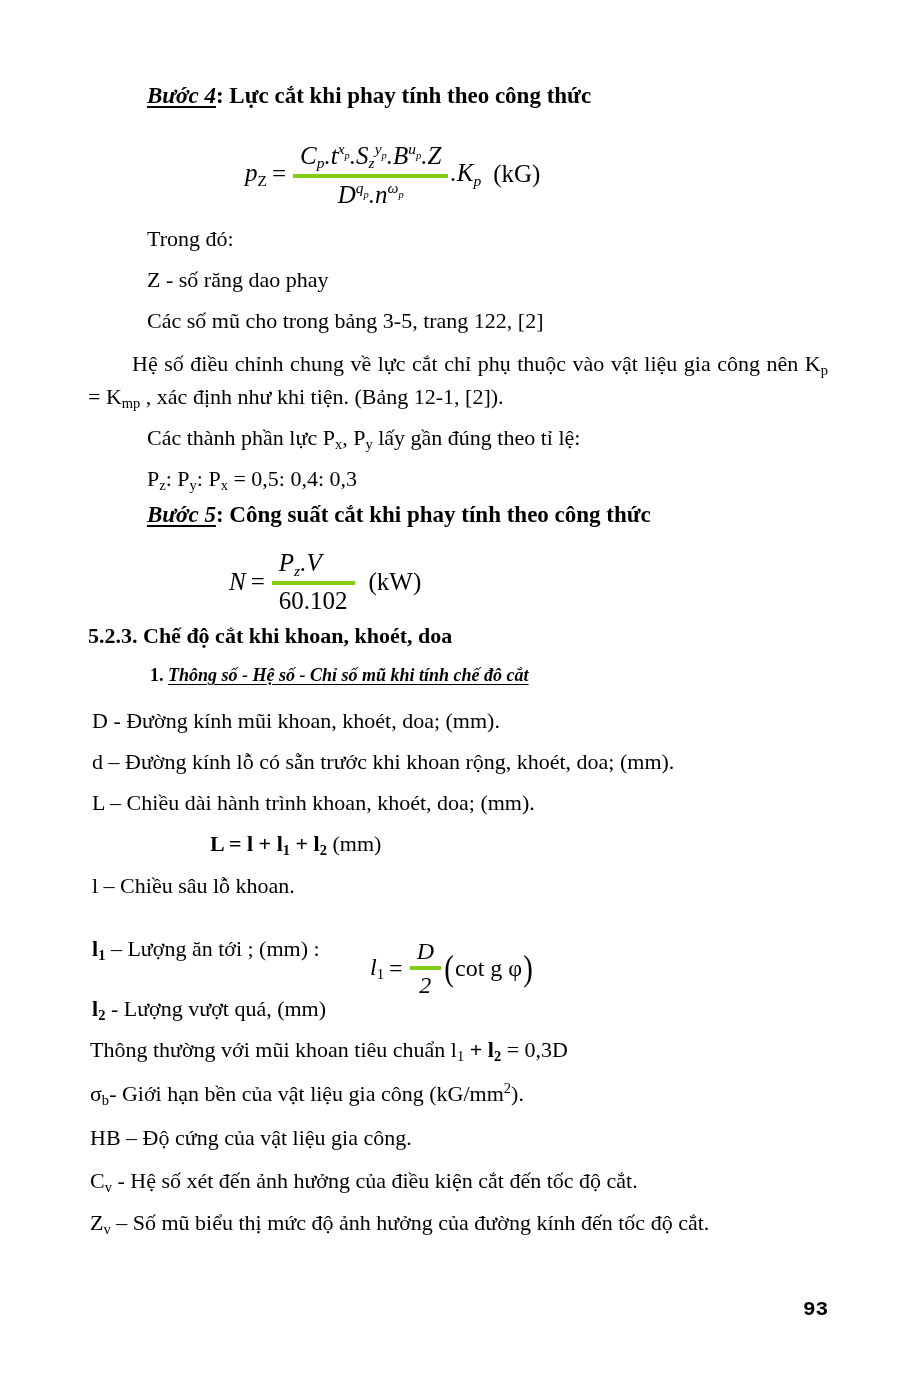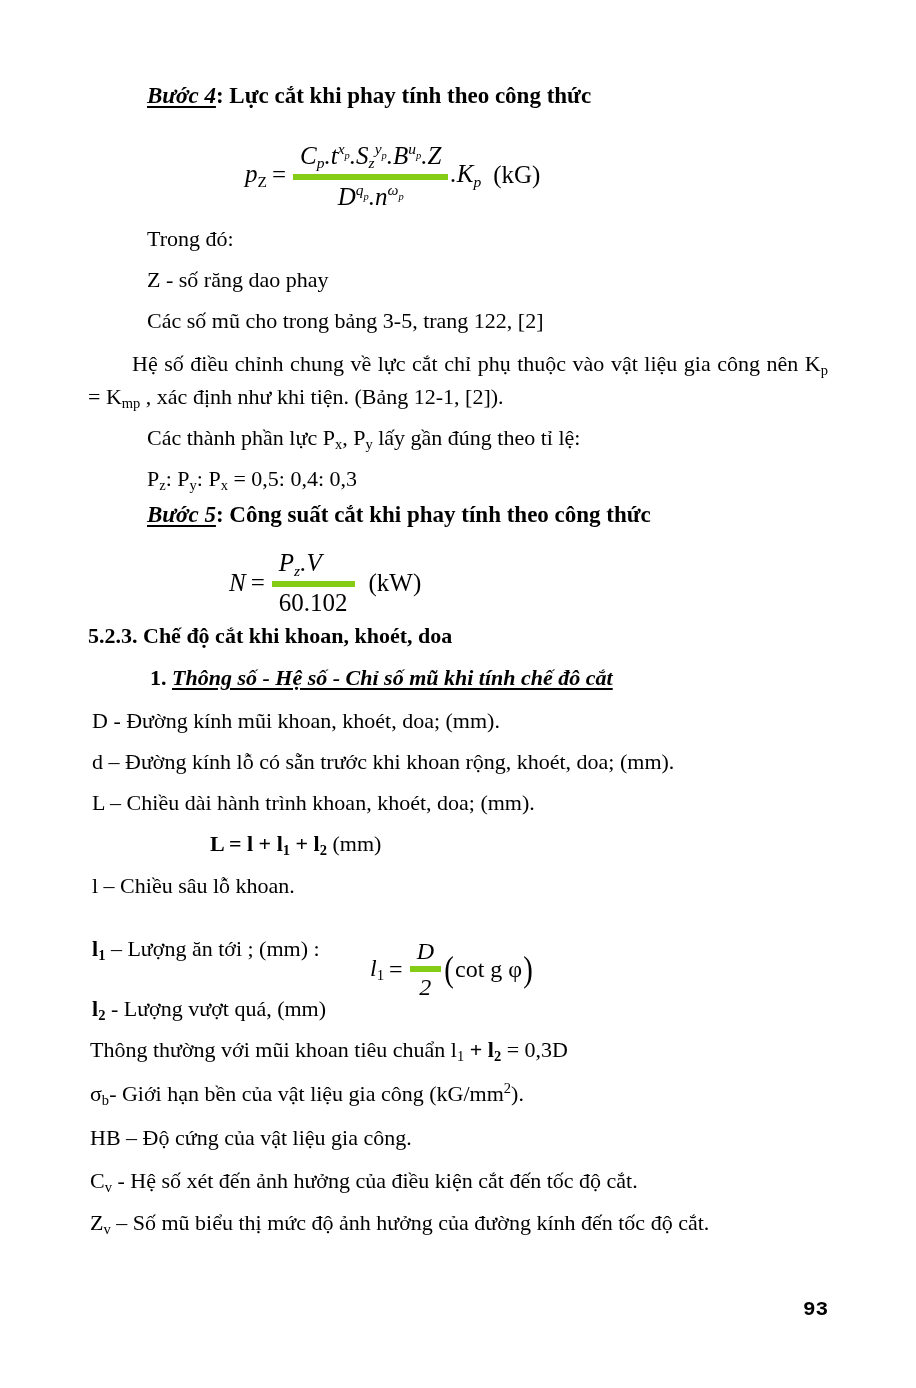--- a/index.html
+++ b/index.html
@@ -70,21 +70,21 @@
     vertical-align: middle;
     margin: 0 2px;
   }
   .frac .num {
     padding: 0 7px 1px 7px;
     line-height: 1.18;
   }
   .frac .den {
     padding: 1px 7px 0 7px;
     line-height: 1.18;
-    border-top: 6px solid #84cc16;
+    border-top: 4px solid #84cc16;
     width: 100%;
     box-sizing: border-box;
     text-align: center;
   }
   .msub {
     font-size: 0.62em;
     vertical-align: -0.3em;
     font-style: italic;
   }
   .msup {
@@ -158,21 +158,21 @@
     <span class="eqsp upr">=</span>
     <span class="frac">
       <span class="num"><span>P</span><span class="msub">z</span><span>.V</span></span>
       <span class="den upr">60.102</span>
     </span>
     <span class="unit">(kW)</span>
   </div>
 
   <div class="line bold" style="left:88px; top:624px; font-size:22px;">5.2.3. Chế độ cắt khi khoan, khoét, doa</div>
 
-  <div class="line bold" style="left:150px; top:666px; font-size:22px;">
+  <div class="line bold" style="left:150px; top:666px; font-size:18px;">
     <span>1. </span><span class="underline-text">Thông số - Hệ số - Chỉ số mũ khi tính chế đô cắt</span>
   </div>
 
   <div class="line" style="left:92px; top:709px;">D - Đường kính mũi khoan, khoét, doa; (mm).</div>
 
   <div class="line" style="left:92px; top:750px;">d – Đường kính lỗ có sẵn trước khi khoan rộng, khoét, doa; (mm).</div>
 
   <div class="line" style="left:92px; top:791px;">L – Chiều dài hành trình khoan, khoét, doa;  (mm).</div>
 
   <div class="line bold" style="left:210px; top:832px;">

